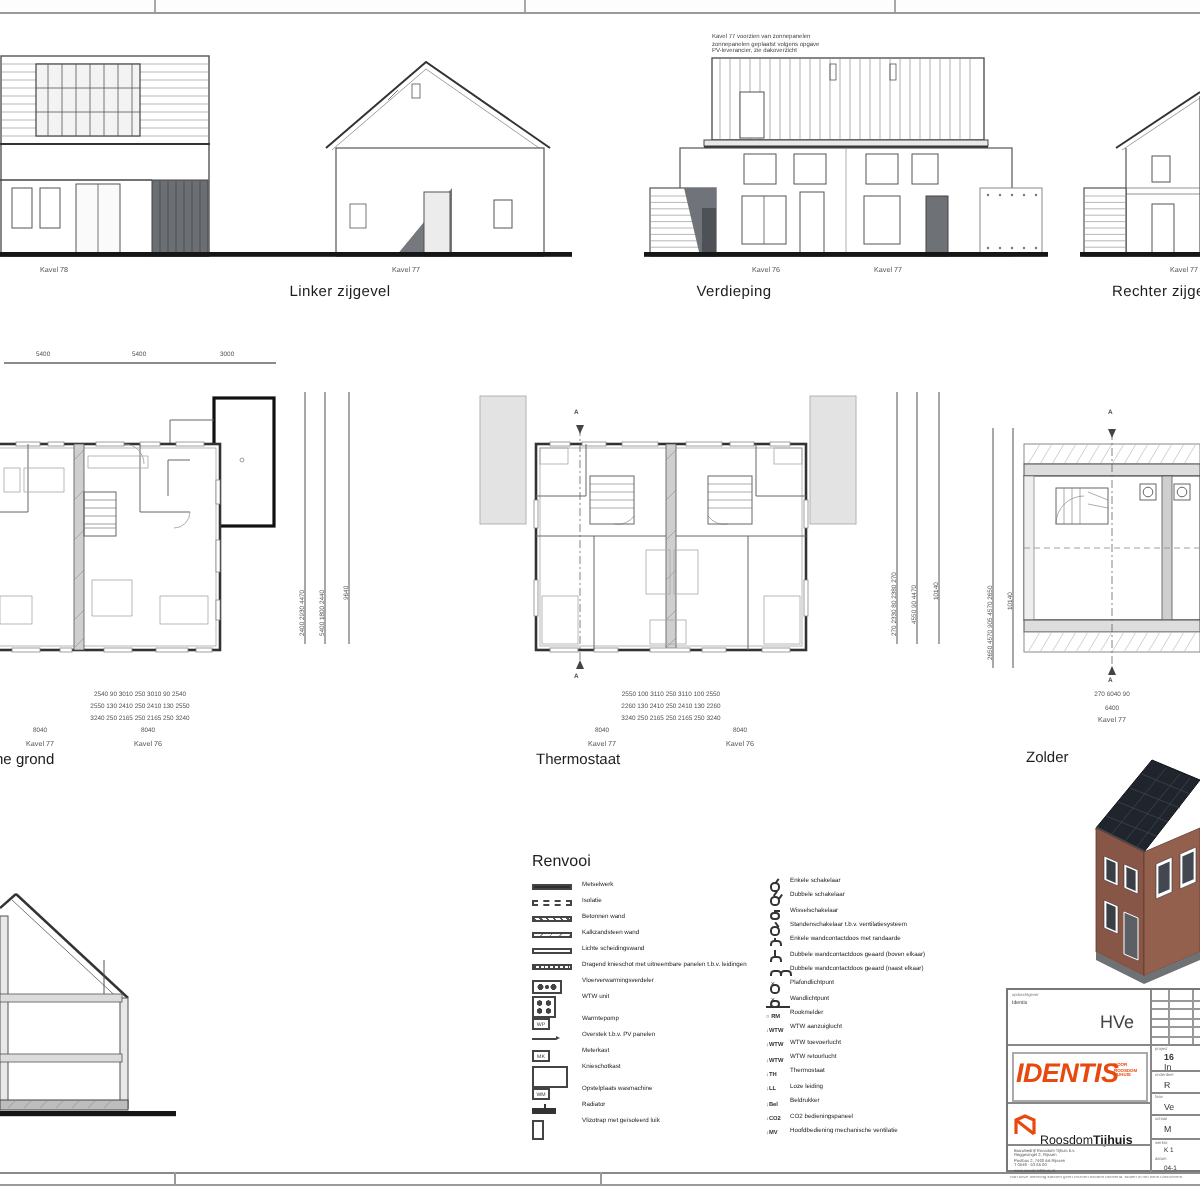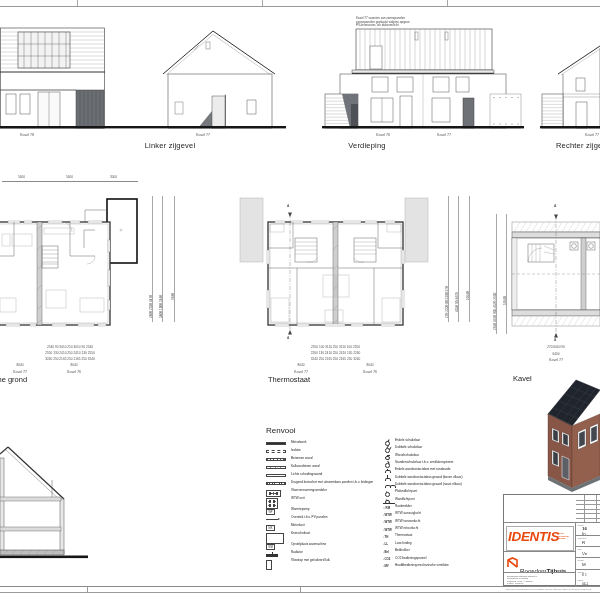--- a/index.html
+++ b/index.html
@@ -398,21 +398,21 @@
 
   <div class="t dim" style="left:554px;top:204px;font-weight:700;">A</div>
   <div class="t dim" style="left:554px;top:338px;font-weight:700;">A</div>
   <div class="vline" style="left:496px;top:214px;height:120px;"></div>
   <div class="vline" style="left:506px;top:214px;height:120px;"></div>
   <div class="vdim" style="left:493px;top:330px;">2650 4570 905 4570 2650</div>
   <div class="vdim" style="left:503px;top:305px;">10140</div>
   <div class="t dim ctr" style="left:512px;top:345px;width:88px;">270 6040 90</div>
   <div class="t dim ctr" style="left:512px;top:351.5px;width:88px;">6400</div>
   <div class="t kav ctr" style="left:512px;top:358px;width:88px;">Kavel 77</div>
-  <div class="t title-plan" style="left:513px;top:374px;">Kavel</div>
+  <div class="t title-plan" style="left:513px;top:374px;">Zolder</div>
 
   <svg style="left:0;top:420px;" width="95" height="150" viewBox="0 0 95 150">
     <g stroke="#333" fill="none">
       <path d="M8 27 L64 79" stroke-width="1.2"></path>
       <path d="M6 30 L62 82" stroke="#777" stroke-width=".5"></path>
       <path d="M8 27 L0 34" stroke-width="1.2"></path>
     </g>
     <g stroke="#555" stroke-width=".5">
       <rect x="60" y="79" width="4" height="55" fill="#e8e8e8"></rect>
       <rect x="0" y="38" width="4" height="96" fill="#e8e8e8"></rect>
@@ -624,20 +624,25 @@
       <polygon points="38,64 46,60.5 46,78 38,81.5" fill="#fff" stroke="#333" stroke-width=".3"></polygon>
       <polygon points="39.2,65.2 44.8,62.8 44.8,76.6 39.2,79" fill="#434850"></polygon>
       <polygon points="50,59 58,55.5 58,73 50,76.5" fill="#fff" stroke="#333" stroke-width=".3"></polygon>
       <polygon points="51.2,60.2 56.8,57.8 56.8,71.6 51.2,74" fill="#434850"></polygon>
     </g>
     <polygon points="8,108 32,120 60,108 60,112 32,124 8,112" fill="#6f7275"></polygon>
   </svg>
 
   <div id="tblock">
 
+    <div class="cell" style="left:0;top:0;width:72px;height:27px;border-right:.6px solid #888;">
+      <span class="cl-lab" style="left:2px;top:1.5px;">opdrachtgever</span>
+      <span class="cl-val" style="left:2px;top:4.5px;font-size:2.6px;">Identis</span>
+      <span class="cl-val" style="left:46px;top:11px;font-size:9px;color:#444;">HVe</span>
+    </div>
 
     <div class="cell" style="left:0;top:27px;width:72px;height:29px;border-top:.6px solid #888;border-right:.6px solid #888;">
       <div class="abs" style="left:2px;top:3px;width:66px;height:23px;border:.5px solid #aaa;"></div>
       <span class="cl-val orange" id="identis-txt" style="left:4px;top:6px;">IDENTIS</span>
       <div class="abs orange" style="left:53px;top:9px;font-size:2.2px;line-height:2.6px;font-weight:700;">
         <div>DOOR</div>
         <div>ROOSDOM</div>
         <div>TIJHUIS</div>
       </div>
     </div>

